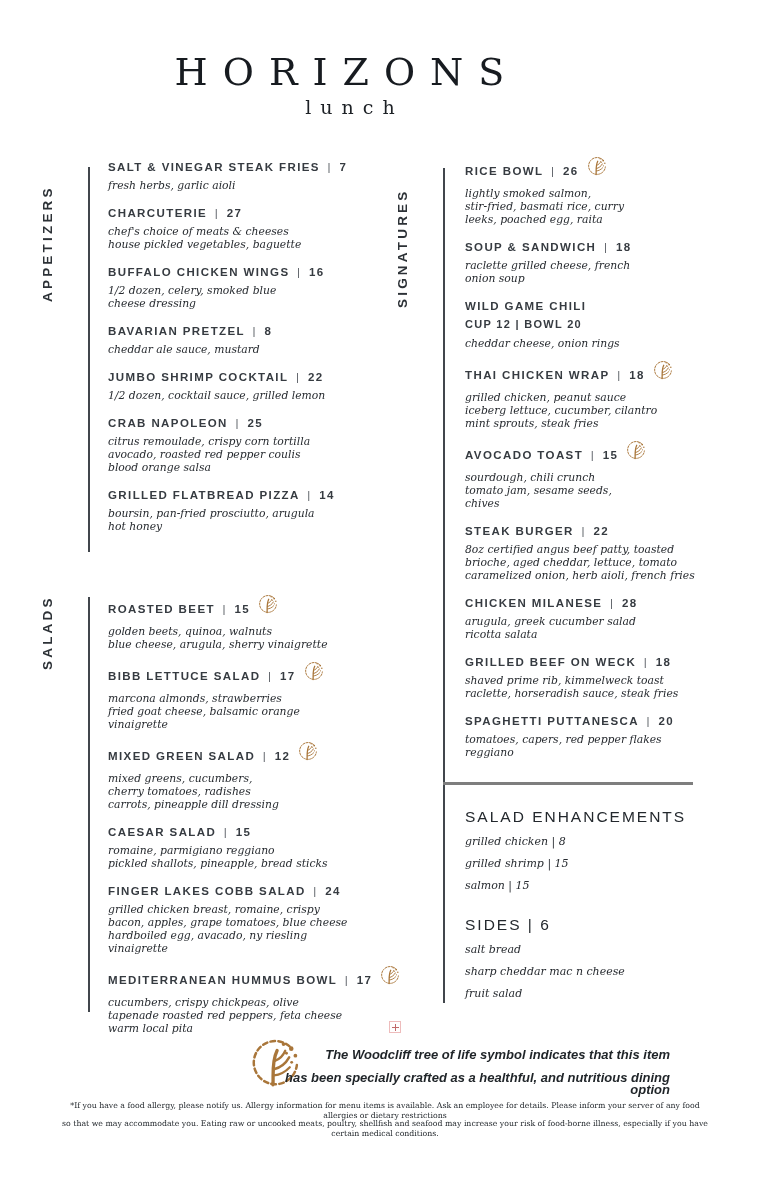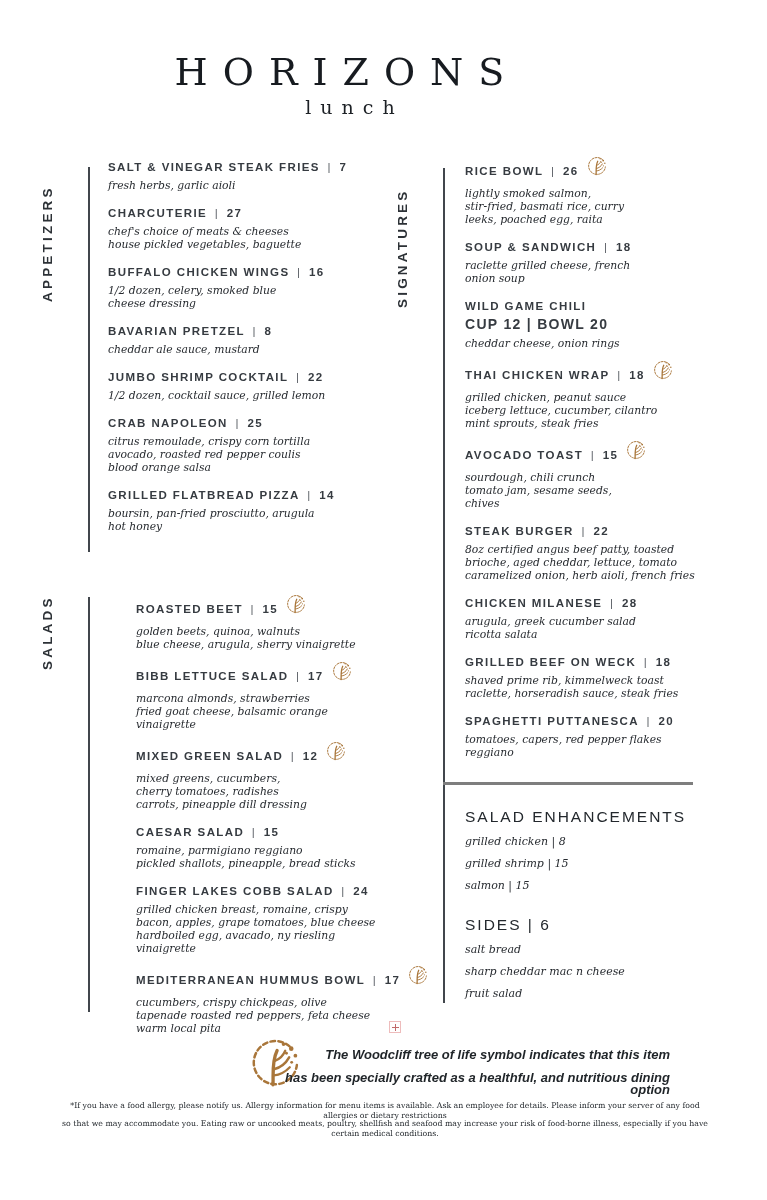--- a/index.html
+++ b/index.html
@@ -25,28 +25,28 @@
   
   .vline{position:absolute;width:1.5px;background:#41464c;}
   .vline.appetizers{left:88px;top:167px;height:385px;}
   .vline.salads{left:88px;top:597px;height:415px;}
   .vline.signatures{left:443px;top:168px;height:835px;}
   .hline{position:absolute;left:443px;top:782px;width:250px;height:2.5px;background:#7e7e7e;}
 
   
   .items{position:absolute;}
   .items.appetizers{left:108px;top:161px;width:300px;}
-  .items.salads{left:108px;top:599px;width:300px;margin-left:28px;}
+  .items.salads{left:108px;top:599px;width:300px;}
   .items.signatures{left:465px;top:161px;width:292px;}
 
   .item{margin-bottom:15px;}
   .item-title{font-size:11.5px;font-weight:700;letter-spacing:1.4px;color:#363b41;
     line-height:13px;margin-bottom:5px;white-space:nowrap;}
   .item-sep{font-weight:400;color:#5a5f65;padding:0 3px;}
-  .item-sub{font-size:14px;font-weight:700;letter-spacing:1.3px;color:#363b41;
+  .item-sub{font-size:11px;font-weight:700;letter-spacing:1.3px;color:#363b41;
     line-height:12px;margin:2px 0 7px 0;}
   .item-desc div{font-family:"DejaVu Serif",serif;font-style:italic;font-size:10.8px;
     line-height:13px;color:#262a2f;}
 
   .tree-inline{display:inline-block;width:21px;height:21px;margin-left:7px;
     vertical-align:middle;transform:translateY(-5px);}
 
   
   .extras{position:absolute;left:465px;top:808px;width:260px;}
   .group{margin-bottom:24px;}

